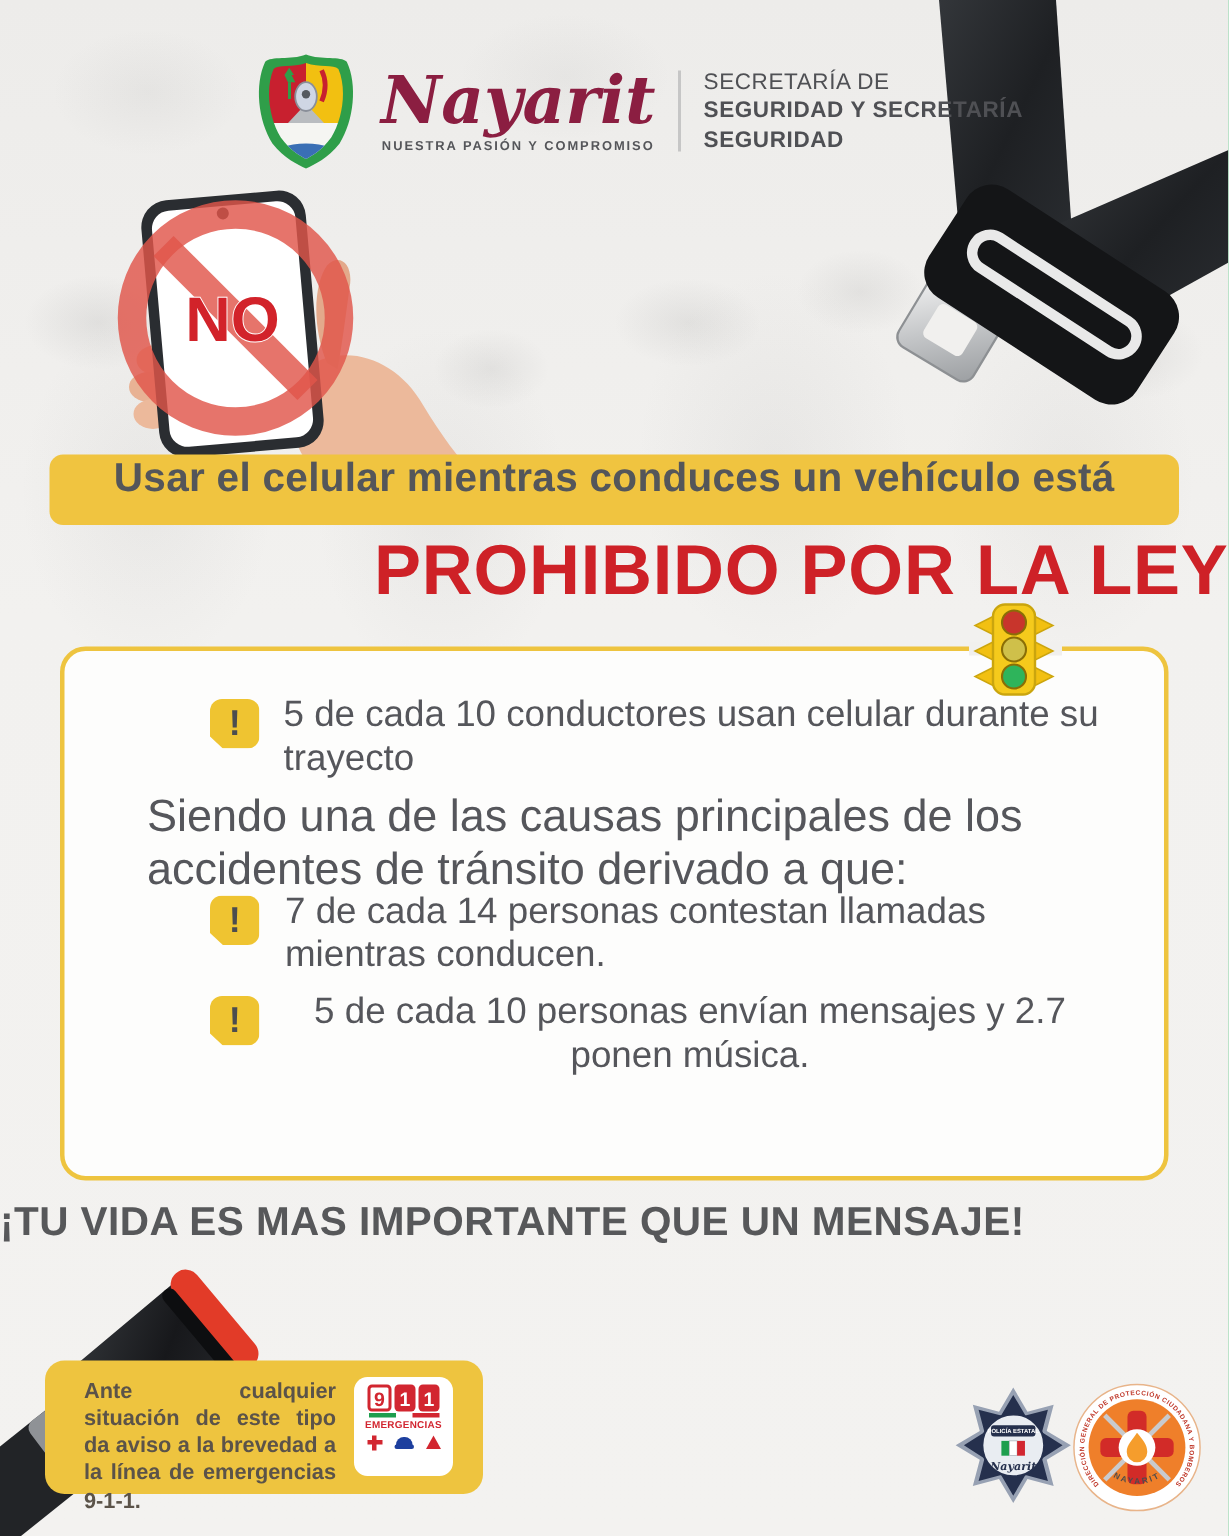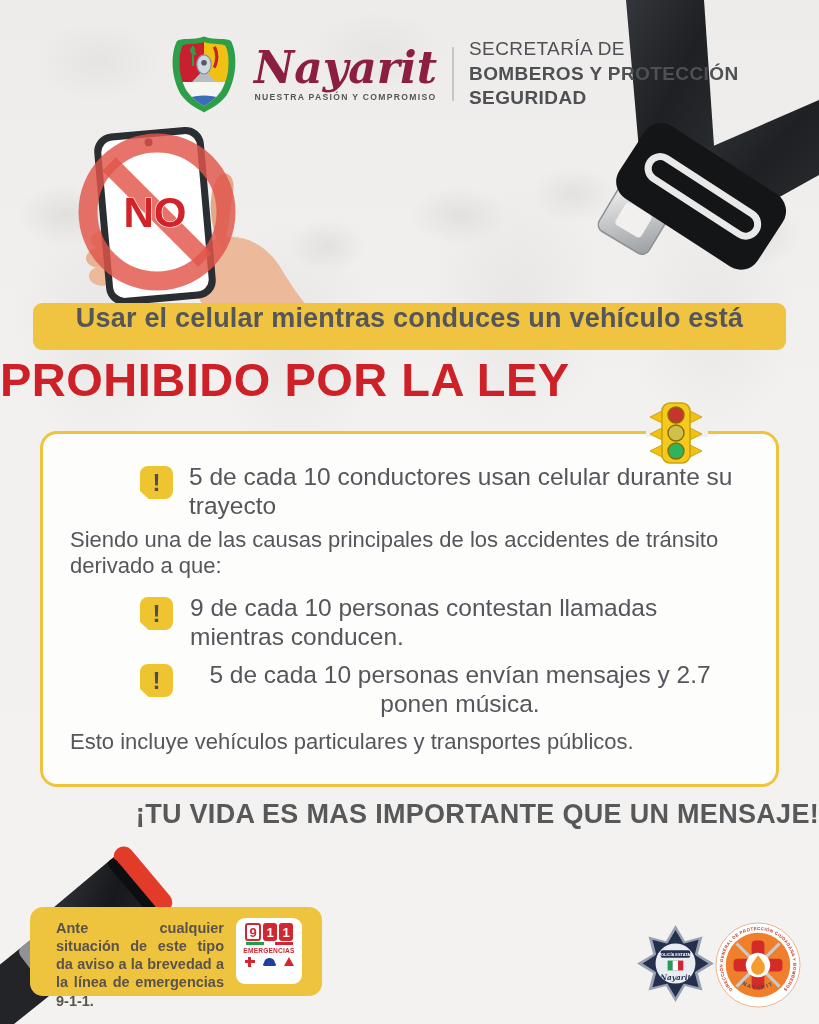--- a/index.html
+++ b/index.html
@@ -23,60 +23,60 @@
       linear-gradient(180deg,#edecea 0%,#f2f1ef 40%,#f3f2f0 100%);
   }
 
   
   .header{position:absolute;left:168px;top:34px;display:flex;align-items:center;}
   .brand-block{margin-left:14px;text-align:center;}
   .brand-script{font-family:"DejaVu Serif",serif;font-style:italic;font-weight:700;
     font-size:44px;line-height:1;color:#8b1e41;}
   .brand-tagline{font-size:8.6px;font-weight:700;letter-spacing:1.3px;color:#55565a;margin-top:2px;}
   .hdr-divider{width:2px;height:54px;background:#c6c6c6;margin:0 15px;}
-  .ministry{color:#4f5054;font-size:19px;line-height:1.3;letter-spacing:.4px;}
+  .ministry{color:#4f5054;font-size:15px;line-height:1.3;letter-spacing:.4px;}
   .ministry .l1{font-weight:400;}
   .ministry .l2,.ministry .l3{font-weight:700;}
 
   
   .belt-top{position:absolute;right:0;top:0;width:255px;height:290px;}
 
   
   .hero{position:absolute;left:52px;top:120px;width:280px;height:196px;z-index:2;}
 
   
   .banner{position:absolute;left:33px;top:303px;width:753px;height:47px;background:#f0c440;
     border-radius:9px;display:flex;align-items:flex-start;justify-content:center;z-index:3;}
   .banner-text{font-size:27px;font-weight:600;color:#54565a;letter-spacing:.2px;}
 
   
-  .headline{position:absolute;left:0;top:352px;width:819px;text-align:left;
+  .headline{position:absolute;left:0;top:352px;width:819px;text-align:right;
     font-size:47px;font-weight:800;letter-spacing:.5px;color:#ce2127;z-index:3;}
 
   
   .box{position:absolute;left:40px;top:431px;width:733px;height:350px;background:#fdfdfc;
     border:3px solid #eec43f;border-radius:17px;z-index:2;}
   .tl-patch{position:absolute;left:646px;top:428px;width:62px;height:9px;background:#f1f0ee;z-index:3;}
   .traffic{position:absolute;left:645px;top:401px;width:62px;height:66px;z-index:4;}
 
   .brow{position:absolute;display:flex;align-items:flex-start;}
   .bicon{flex:0 0 33px;width:33px;height:33px;background:#efc431;border-radius:8px;
     clip-path:polygon(0 0,100% 0,100% 100%,26% 100%,0 76%);
     display:flex;align-items:center;justify-content:center;
     font-size:24px;font-weight:800;color:#4c4d4f;margin-top:3px;}
   .btext{margin-left:17px;font-size:24.5px;font-weight:500;color:#55565b;line-height:1.17;}
-  .para{position:absolute;font-size:22px;font-weight:500;color:#55565b;line-height:1.17;}
+  .para{position:absolute;font-size:30px;font-weight:500;color:#55565b;line-height:1.17;margin-left:28px;}
   .row1{left:97px;top:29px;} .row1 .btext{max-width:575px;margin-left:16px;}
   .para1{left:27px;top:93px;max-width:660px;}
   .row2{left:97px;top:160px;} .row2 .btext{max-width:520px;}
   .row3{left:97px;top:227px;} .row3 .btext{max-width:540px;text-align:center;}
   .para2{left:27px;top:295px;max-width:700px;}
 
   
-  .slogan{position:absolute;left:0;top:799px;width:819px;text-align:right;
+  .slogan{position:absolute;left:0;top:799px;width:819px;text-align:left;
     font-size:27px;font-weight:800;letter-spacing:.3px;color:#57585a;z-index:2;}
 
   
   .buckle{position:absolute;left:-12px;top:824px;width:210px;height:200px;z-index:1;}
 
   
   .fbox{position:absolute;left:30px;top:907px;width:292px;height:89px;background:#eec43f;
     border-radius:13px;display:flex;z-index:2;}
   .fnotice{width:168px;margin:12px 0 0 26px;font-size:14.5px;font-weight:700;line-height:1.25;
     color:#5b5349;text-align:justify;}
@@ -159,21 +159,21 @@
         <circle cx="45" cy="36" r="3.5" fill="#555a60"></circle>
       </g>
     </svg>
     <div class="brand-block">
       <div class="brand-script">Nayarit</div>
       <div class="brand-tagline">NUESTRA PASIÓN Y COMPROMISO</div>
     </div>
     <div class="hdr-divider"></div>
     <div class="ministry">
       <div class="l1">SECRETARÍA DE</div>
-      <div class="l2">BOMBEROS Y PROTECCIÓN</div>
+      <div class="l2">SEGURIDAD Y SECRETARÍA</div>
       <div class="l3">SEGURIDAD</div>
     </div>
   </div>
 
   <svg class="hero" viewBox="0 0 280 196">
     <g>
       <ellipse cx="52" cy="120" rx="13" ry="10" fill="#ecb99b"></ellipse>
       <ellipse cx="47" cy="138" rx="13" ry="10" fill="#e8b294"></ellipse>
       <ellipse cx="50" cy="156" rx="13" ry="10" fill="#ecb99b"></ellipse>
       <path d="M148,128 C175,106 212,118 230,150 C242,170 254,186 264,196 L158,196 C138,170 137,146 148,128 Z" fill="#ecb99b"></path>
@@ -198,27 +198,26 @@
   <div class="headline">PROHIBIDO POR LA LEY</div>
 
   <div class="box">
     <div class="brow row1">
       <div class="bicon">!</div>
       <div class="btext">5 de cada 10 conductores usan celular durante su trayecto</div>
     </div>
     <div class="para para1">Siendo una de las causas principales de los accidentes de tránsito derivado a que:</div>
     <div class="brow row2">
       <div class="bicon">!</div>
-      <div class="btext">9 de cada 10 personas contestan llamadas mientras conducen.</div>
+      <div class="btext">7 de cada 14 personas contestan llamadas mientras conducen.</div>
     </div>
     <div class="brow row3">
       <div class="bicon">!</div>
       <div class="btext">5 de cada 10 personas envían mensajes y 2.7 ponen música.</div>
     </div>
-    <div class="para para2">Esto incluye vehículos particulares y transportes públicos.</div>
   </div>
   <div class="tl-patch"></div>
   <svg class="traffic" viewBox="0 0 62 66">
     <g fill="#f2c011" stroke="#cda60e" stroke-width="1">
       <polygon points="17,10 5,16 17,22"></polygon>
         <polygon points="17,27 5,33 17,39"></polygon>
         <polygon points="17,44 5,50 17,56"></polygon>
       <polygon points="45,10 57,16 45,22"></polygon>
         <polygon points="45,27 57,33 45,39"></polygon>
         <polygon points="45,44 57,50 45,56"></polygon>

